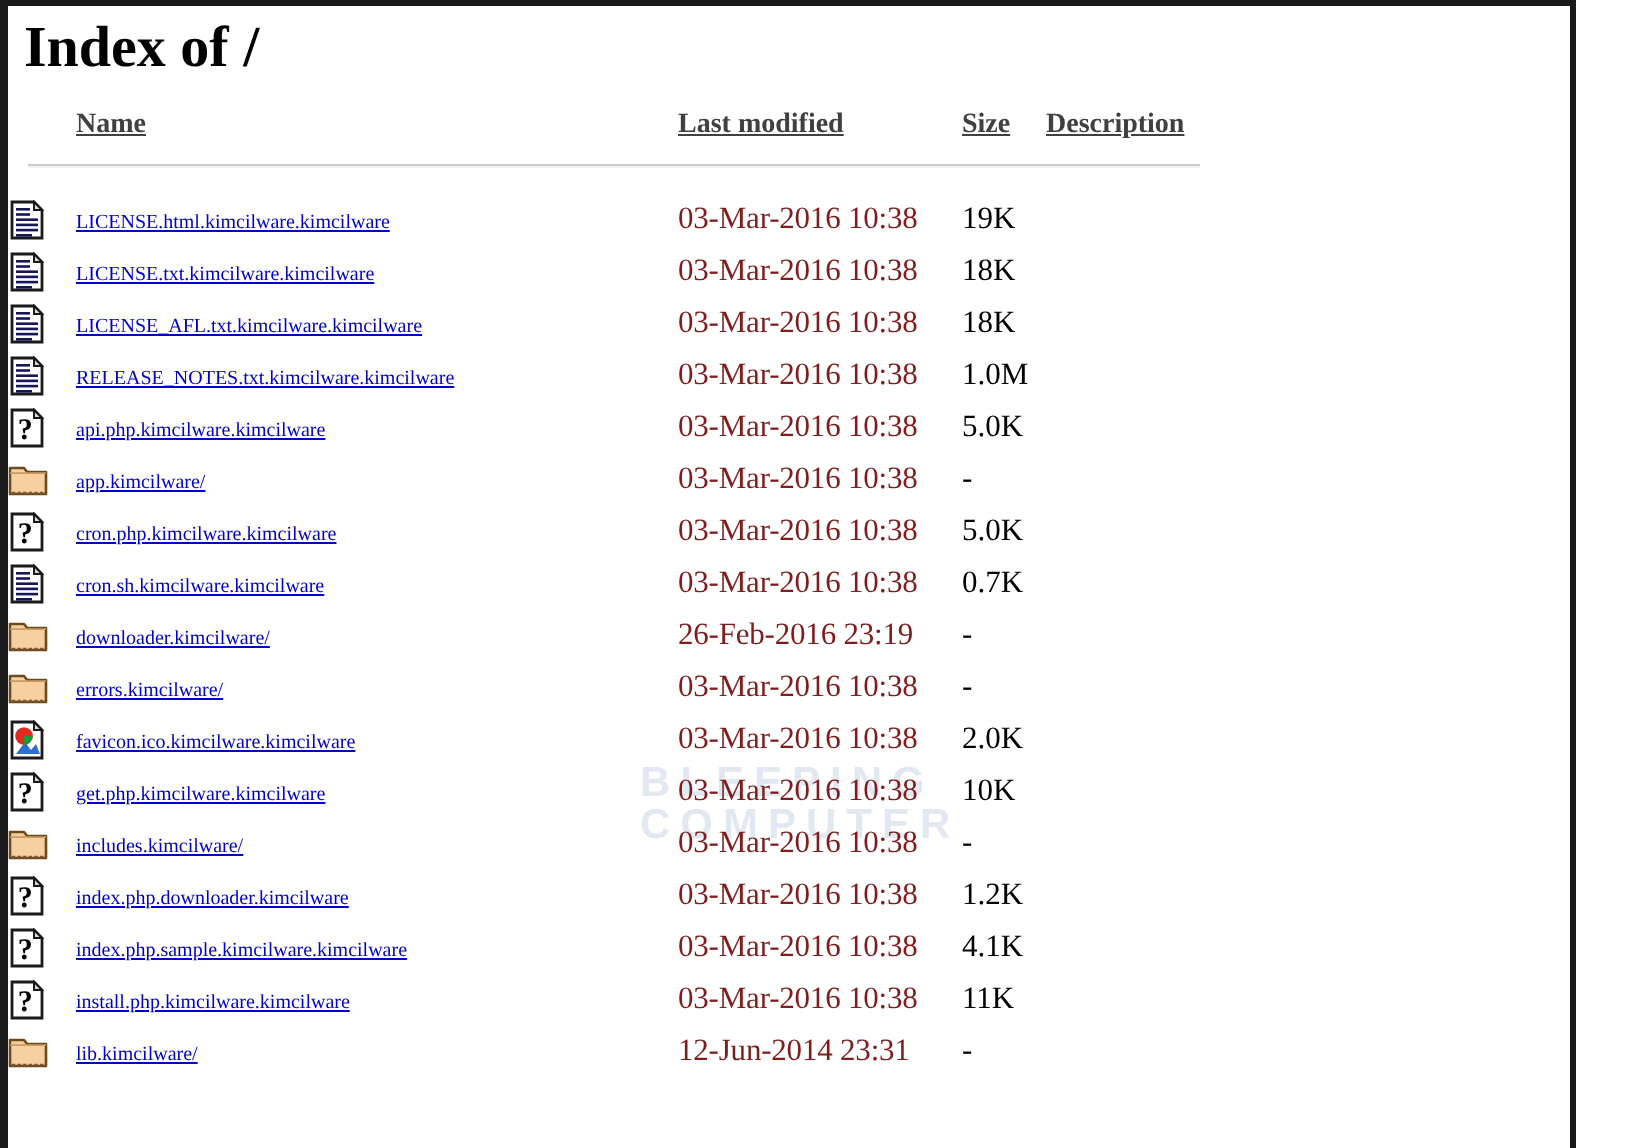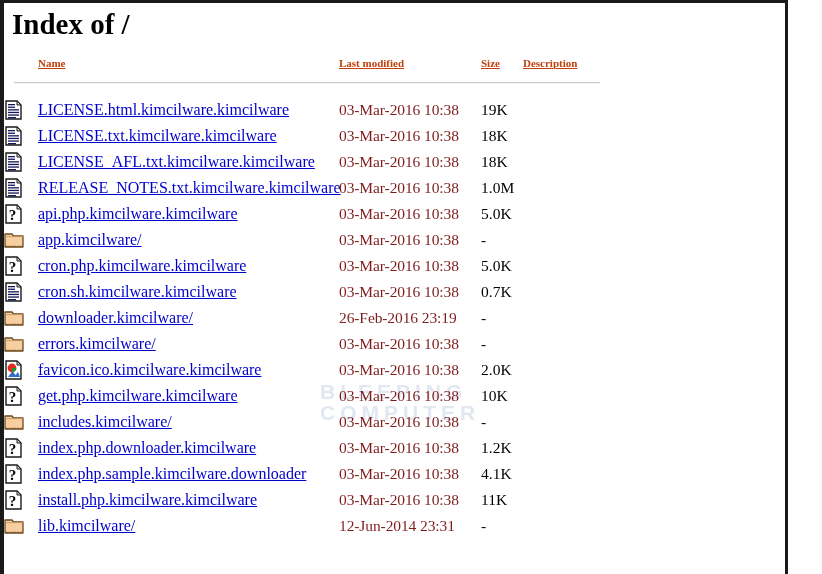--- a/index.html
+++ b/index.html
@@ -98,24 +98,24 @@
   col.c-date  { width: 142px; }
   col.c-size  { width: 42px; }
   col.c-desc  { width: 81px; }
 
   th.h-name { padding-left: 128px; }
   th.h-date { }
   th.h-size { text-align: right; }
   th.h-desc { padding-left: 8px; }
 
   .hdr-link {
-    color: #c2410c;
+    color: #404040;
     text-decoration: underline;
     font-weight: bold;
-    font-size: 11px;
+    font-size: 14px;
     cursor: pointer;
   }
 
   tr.hr-row td {
     height: 12px;
     padding: 0;
   }
   .hrule {
     border: 0;
     border-top: 1px solid #c9c9c9;
@@ -127,21 +127,21 @@
 
   td.cell-icon {
     padding-left: 10px;
     width: 34px;
   }
 
   td.cell-name a.file-link {
     color: #0000cc;
     text-decoration: underline;
     cursor: pointer;
-    font-size: 16px;
+    font-size: 10px;
   }
 
   td.cell-date {
     color: #7f1d1d;
     letter-spacing: -0.1px;
   }
 
   td.cell-size {
     text-align: left;
     padding-right: 2px;
@@ -445,21 +445,21 @@
           <tr>
             <td class="cell-icon">
   <span class="icon">
     <svg width="20" height="20" viewBox="0 0 20 20" xmlns="http://www.w3.org/2000/svg">
       <path d="M2 1 h11 l4 4 v14 h-15 z" fill="#ffffff" stroke="#1a1a1a" stroke-width="1.4"></path>
       <path d="M13 1 v4 h4 z" fill="#d8d8d8" stroke="#1a1a1a" stroke-width="1"></path>
       <text x="8.6" y="15.6" font-family="Liberation Serif, serif" font-size="15" font-weight="bold" fill="#000000" text-anchor="middle">?</text>
     </svg>
   </span>
 </td>
-            <td class="cell-name"><a class="file-link">index.php.sample.kimcilware.downloader</a></td>
+            <td class="cell-name"><a class="file-link">index.php.sample.kimcilware.kimcilware</a></td>
             <td class="cell-date">03-Mar-2016 10:38</td>
             <td class="cell-size">4.1K</td>
             <td class="cell-desc"></td>
           </tr>
           <tr>
             <td class="cell-icon">
   <span class="icon">
     <svg width="20" height="20" viewBox="0 0 20 20" xmlns="http://www.w3.org/2000/svg">
       <path d="M2 1 h11 l4 4 v14 h-15 z" fill="#ffffff" stroke="#1a1a1a" stroke-width="1.4"></path>
       <path d="M13 1 v4 h4 z" fill="#d8d8d8" stroke="#1a1a1a" stroke-width="1"></path>

